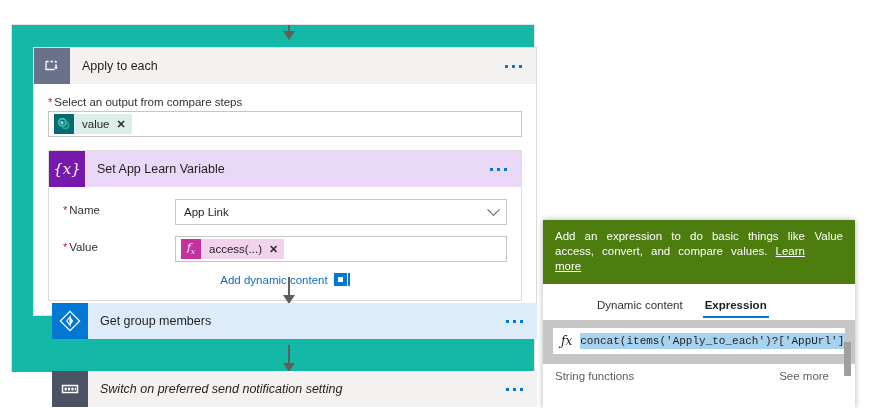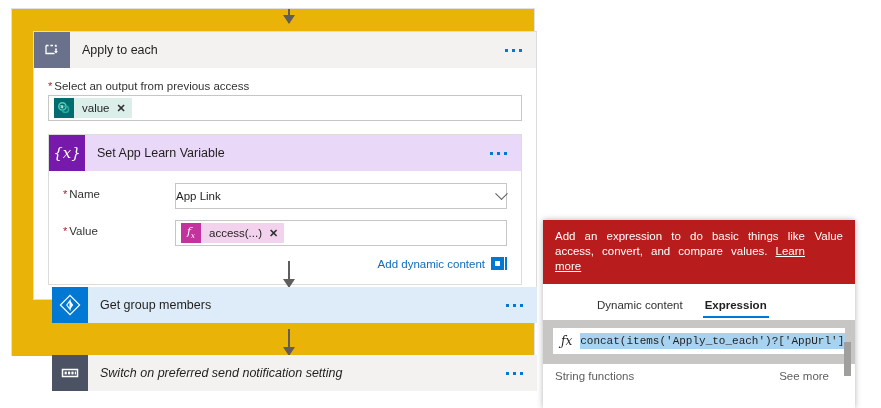--- a/index.html
+++ b/index.html
@@ -14,22 +14,22 @@
   }
 
   
   #canvas{
     position:absolute;left:0;top:0;width:881px;height:408px;
     background:#ffffff;
   }
 
   
   .designer-pane{
-    position:absolute;left:11px;top:8px;width:524px;height:348px;
-    background:#eab308;
+    position:absolute;left:11px;top:24px;width:524px;height:348px;
+    background:#14b8a6;
     border:1px solid #e1e1e1;
     border-bottom:none;
     box-sizing:border-box;
   }
 
   
   .arrow{
     position:absolute;
     width:2px;background:#605e5c;
   }
@@ -119,35 +119,35 @@
   .form-row{
     display:flex;align-items:flex-start;margin-bottom:11px;
   }
   .form-label{
     width:112px;flex:0 0 112px;font-size:11.5px;color:#323130;
     display:flex;align-items:center;padding-top:5px;
   }
   .form-control{flex:1;}
   .select-box{
     height:26px;border:1px solid #c8c6c4;background:#ffffff;
-    display:flex;align-items:center;padding:0 0;box-sizing:border-box;
+    display:flex;align-items:center;padding:0 8px;box-sizing:border-box;
     font-size:11.5px;color:#201f1e;
   }
   .chev{
     margin-left:auto;width:8px;height:8px;
     border-right:1.4px solid #605e5c;border-bottom:1.4px solid #605e5c;
     transform:rotate(45deg) translate(-2px,-2px);
   }
   .token-fx{background:#f2d2ec;}
   .icon-fx{
     background:#c2339e;color:#ffffff;font-size:11px;
     font-family:"DejaVu Serif", serif;font-style:italic;
   }
   .adc-row{
-    display:flex;align-items:center;justify-content:flex-end;
+    display:flex;align-items:center;justify-content:center;
     margin-top:4px;margin-bottom:8px;
   }
   .adc-link{
     font-size:11.5px;color:#0f6cbd;cursor:pointer;
   }
   .adc-btn{
     margin-left:6px;width:13px;height:13px;background:#0078d4;
     display:flex;align-items:center;justify-content:center;
   }
   .adc-btn i{width:5px;height:5px;background:#ffffff;display:block;}
@@ -166,21 +166,21 @@
 
   
   .expr-panel{
     position:absolute;left:543px;top:220px;width:312px;height:188px;
     background:#ffffff;
     box-shadow:0 0 6px rgba(0,0,0,.30);
     box-sizing:border-box;
     overflow:hidden;
   }
   .expr-banner{
-    background:#b91c1c;color:#ffffff;
+    background:#4d7c0f;color:#ffffff;
     padding:9px 12px 10px 12px;
     font-size:11.5px;line-height:15px;
     position:relative;
     text-align:justify;
   }
   .expr-banner-text{display:block;padding-right:38px;}
   .hide-link{
     position:absolute;right:12px;top:9px;font-size:11.5px;color:#ffffff;
     cursor:pointer;
   }
@@ -258,21 +258,21 @@
         <div class="ellipsis">
           <i></i>
             <i></i>
             <i></i>
         </div>
       </div>
 
       <div class="scope-body">
         <div class="req-label">
           <span class="req-star">*</span>
-          <span>Select an output from previous access</span>
+          <span>Select an output from compare steps</span>
         </div>
 
         <div class="token-field">
           <span class="token">
             <span class="token-icon token-sp">
               <svg width="14" height="14" viewBox="0 0 14 14">
                 <circle cx="5.4" cy="5.4" r="3.6" fill="none" stroke="#4fd0c0" stroke-width="1.5"></circle>
                 <circle cx="8.4" cy="8.2" r="3.2" fill="none" stroke="#2aa99a" stroke-width="1.5"></circle>
                 <text x="3.2" y="7.2" font-family="Liberation Sans, sans-serif" font-size="5.5" fill="#ffffff" font-weight="bold">s</text>
               </svg>

